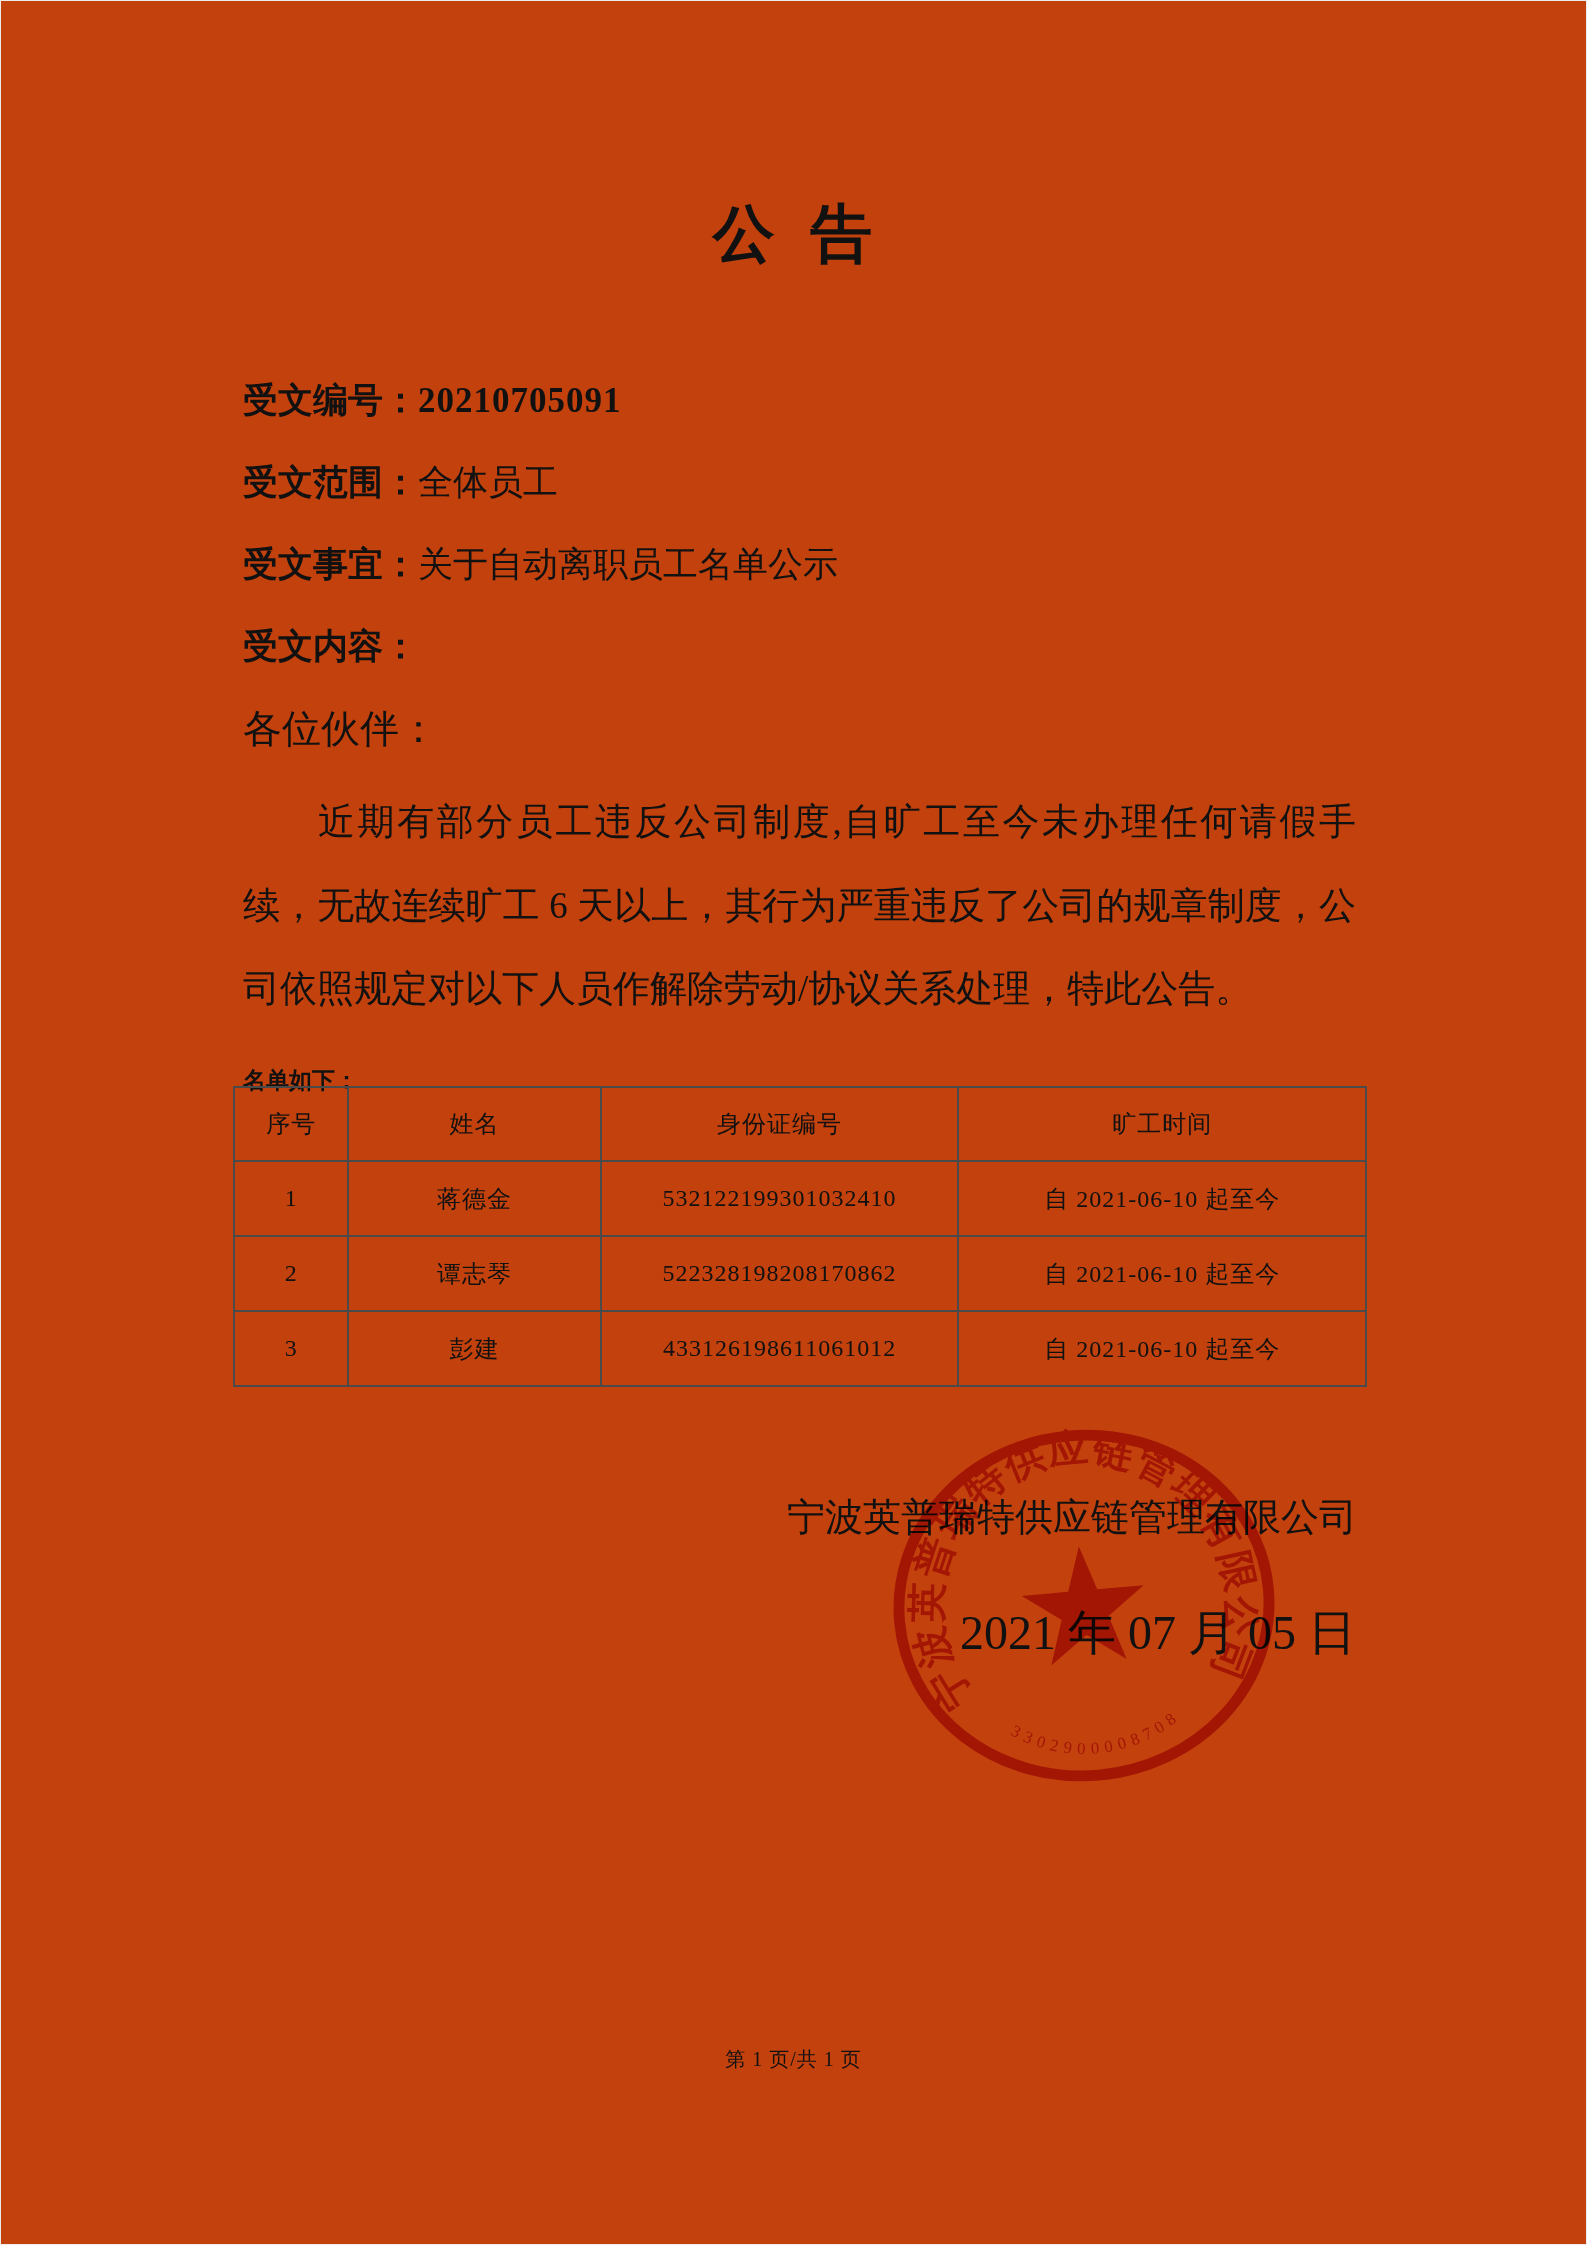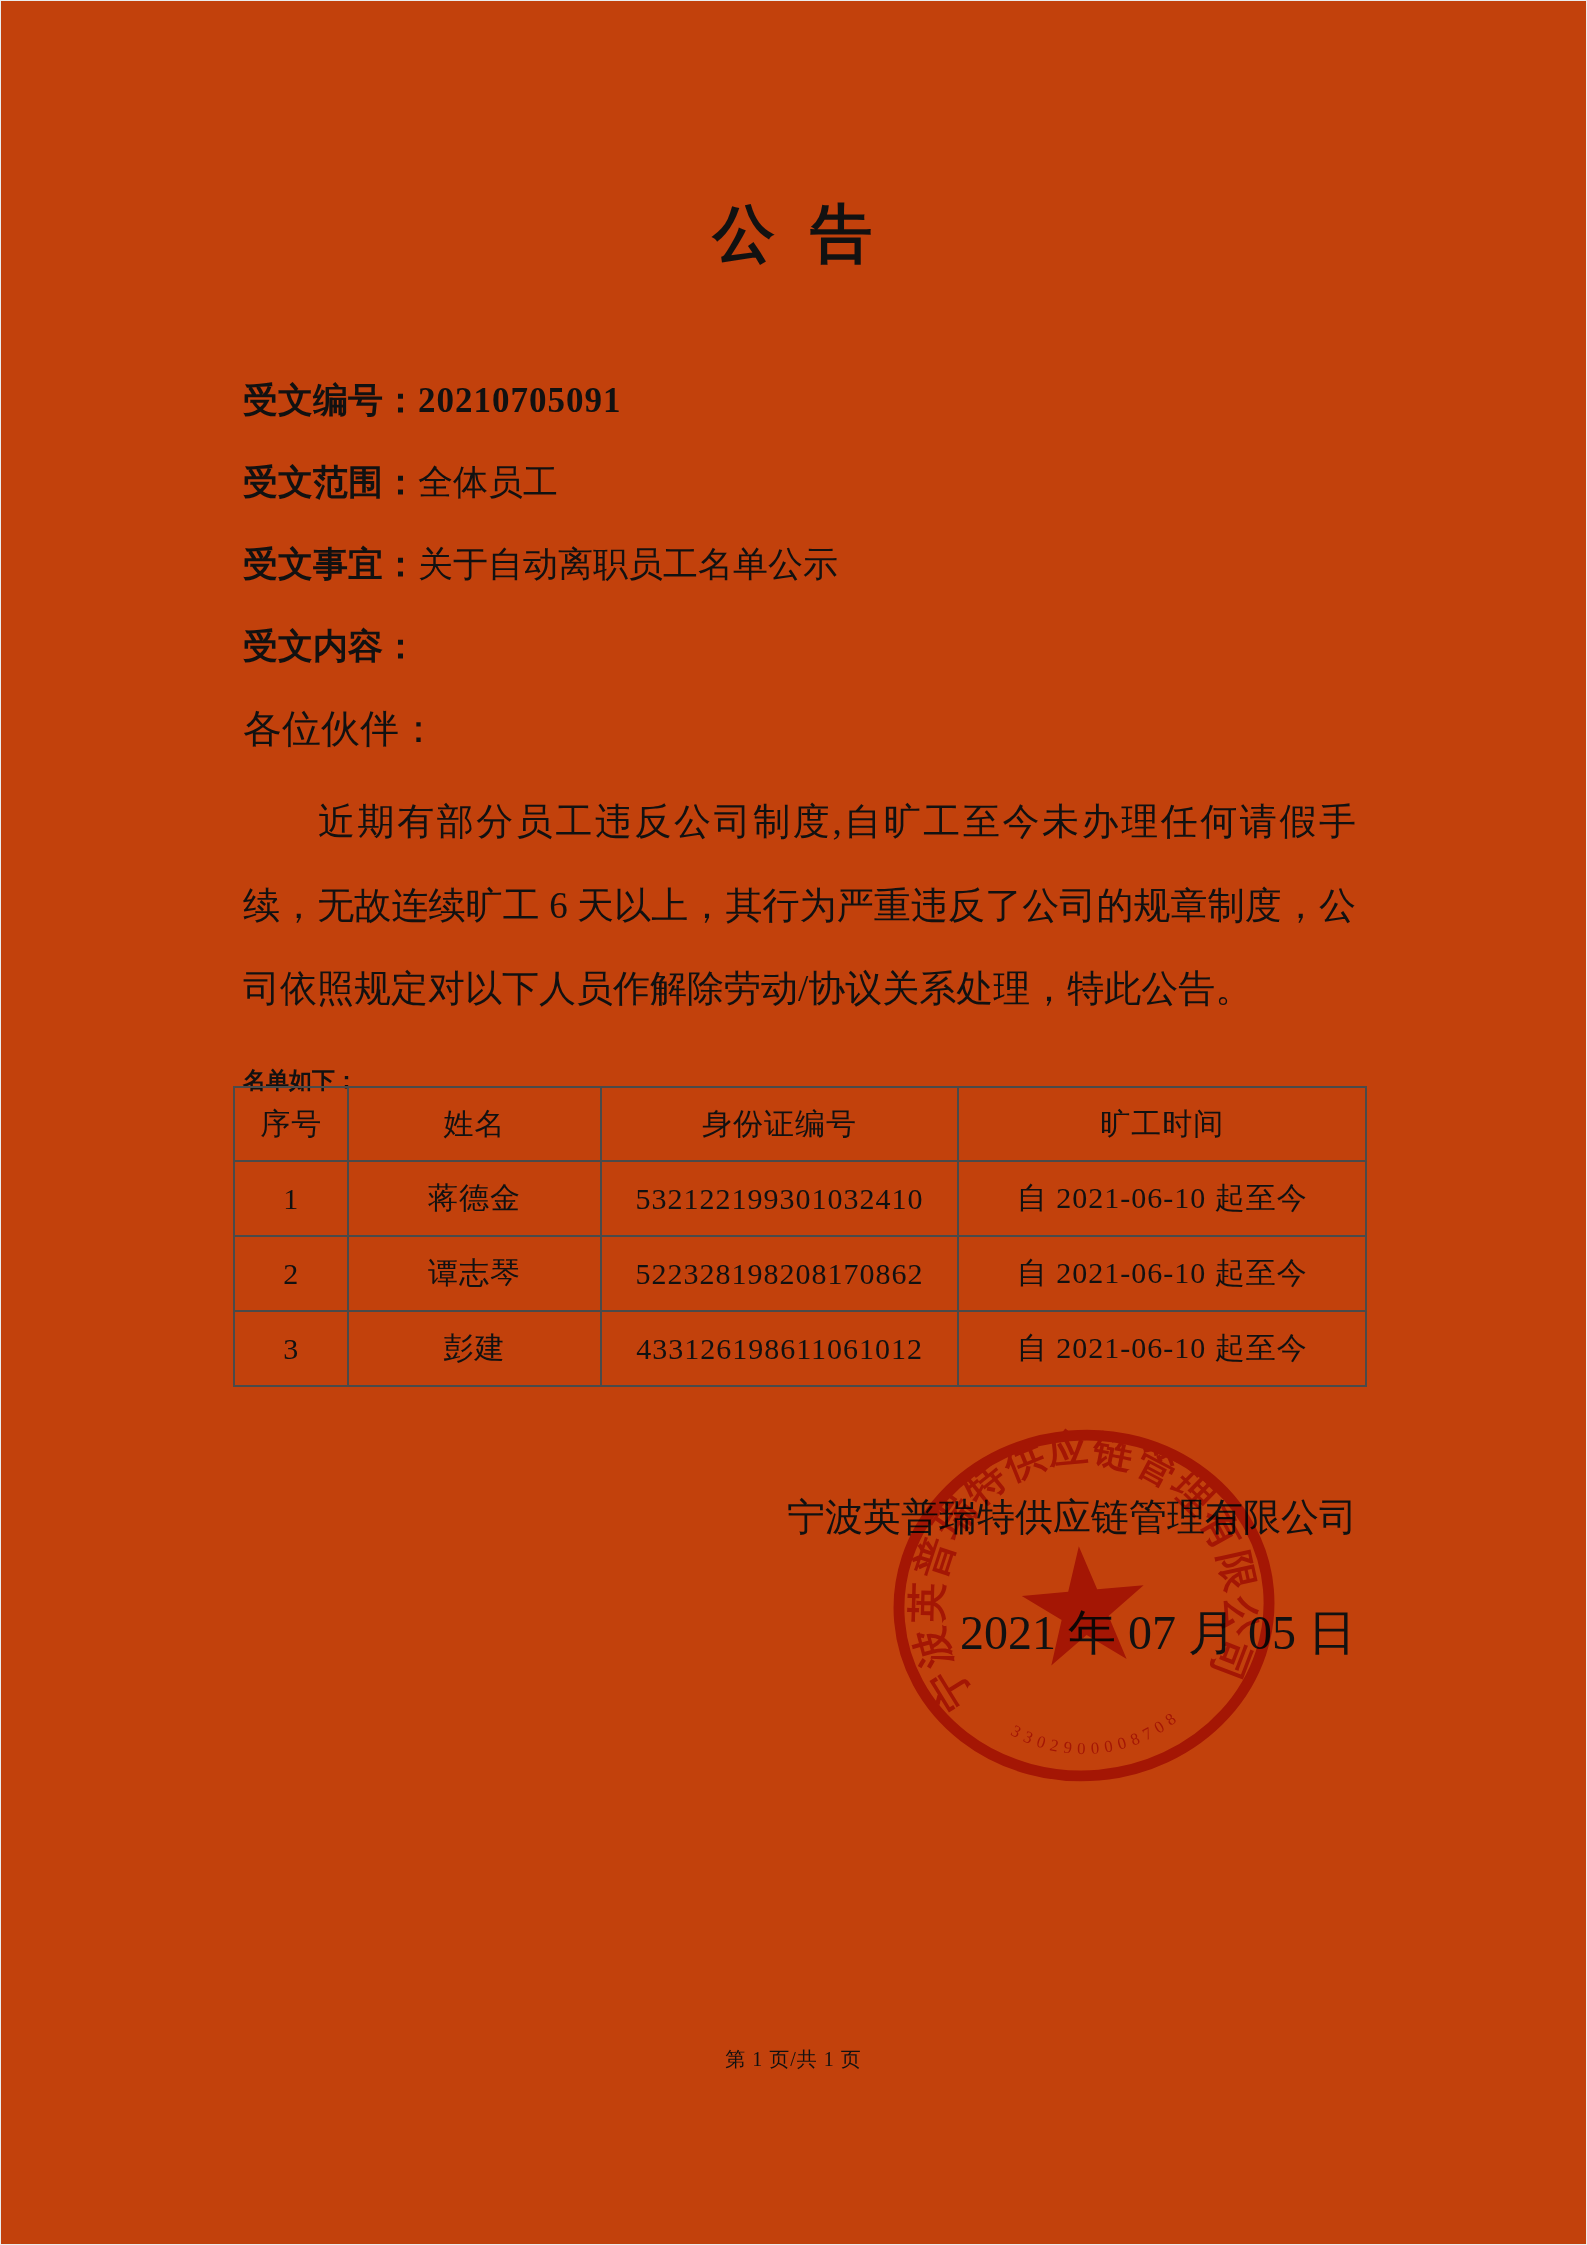--- a/index.html
+++ b/index.html
@@ -48,21 +48,21 @@
   .b3 { top:967px; text-align-last:auto; }
   .list-label {
     position:absolute; left:243px; top:1044px;
     font-size:23px; font-weight:bold;margin-top:21px;
   }
   table.emp {
     position:absolute; left:233px; top:1086px;
     width:1134px;
     border-collapse:collapse;
     table-layout:fixed;
-    font-size:30px;
+    font-size:24px;
   }
   table.emp th, table.emp td {
     border:2px solid #4a4a4a;
     text-align:center; vertical-align:middle;
     font-weight:normal;
     height:74px;
     letter-spacing:1px;
   }
   table.emp td { height:75px; }
   .sig-company {

